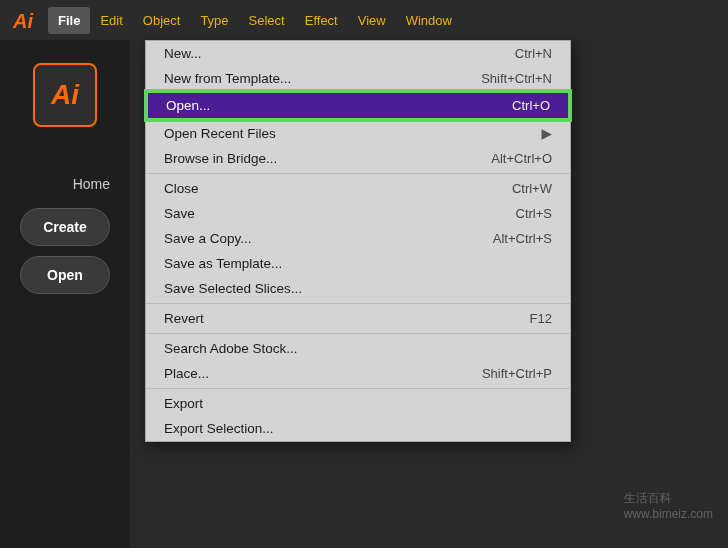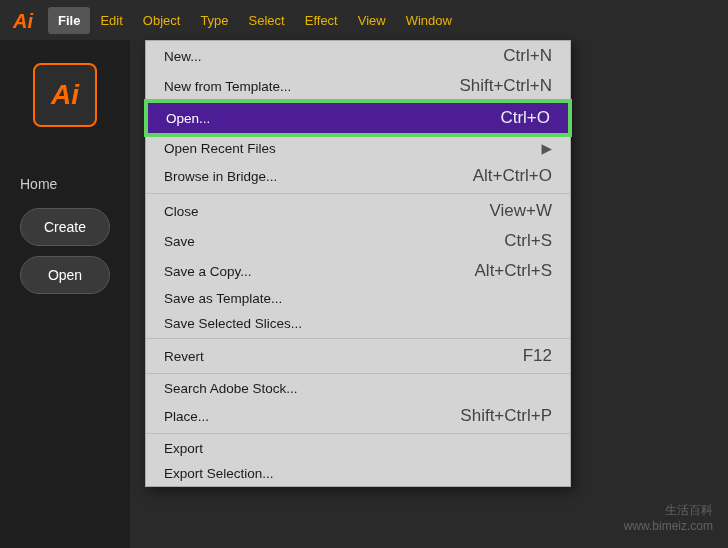--- a/index.html
+++ b/index.html
@@ -77,28 +77,28 @@
       font-size: 28px;
       font-weight: bold;
       color: #ff6a00;
       font-style: italic;
     }
     .sidebar-home {
       color: #ccc;
       font-size: 14px;
       padding: 6px 20px;
       width: 100%;
-      text-align: left;
+      text-align: right;
     }
     .sidebar-btn {
       background: #3a3a3a;
       border: 1px solid #555;
       color: #fff;
       font-size: 14px;
-      font-weight: normal;
+      font-weight: bold;
       padding: 10px 0;
       width: 90px;
       text-align: center;
       border-radius: 20px;
       cursor: pointer;
     }
 
     
     .dropdown {
       position: absolute;
@@ -121,44 +121,43 @@
       white-space: nowrap;
     }
     .dropdown-item.highlighted {
       background: #4c1d95;
       color: #fff;
       border: 2px solid #5fd65f;
       outline: 2px solid #5fd65f;
     }
     .dropdown-item .shortcut {
       color: #444;
-      font-size: 17px;
+      font-size: 13px;
       margin-left: 30px;
     }
     .dropdown-item.highlighted .shortcut {
       color: #eee;
     }
     .dropdown-item .arrow {
       margin-left: auto;
       color: #555;
     }
     .dropdown-separator {
       height: 1px;
       background: #bbb;
       margin: 2px 0;
     }
 
     
     .watermark {
       position: absolute;
-      bottom: 15px;
+      bottom: 27px;
       right: 15px;
       color: rgba(255,255,255,0.25);
       font-size: 12px;
-      text-align: right;
       pointer-events: none;
       z-index: 200;
     }
 
     
     .main-content {
       position: absolute;
       left: 130px;
       top: 40px;
       right: 0;
@@ -222,21 +221,21 @@
   </div>
 
   <div class="dropdown-item">
     <span>Browse in Bridge...</span>
     <span class="shortcut">Alt+Ctrl+O</span>
   </div>
   <div class="dropdown-separator"></div>
 
   <div class="dropdown-item">
     <span>Close</span>
-    <span class="shortcut">View+W</span>
+    <span class="shortcut">Ctrl+W</span>
   </div>
 
   <div class="dropdown-item">
     <span>Save</span>
     <span class="shortcut">Ctrl+S</span>
   </div>
 
 
   <div class="dropdown-item">
     <span>Save a Copy...</span>

